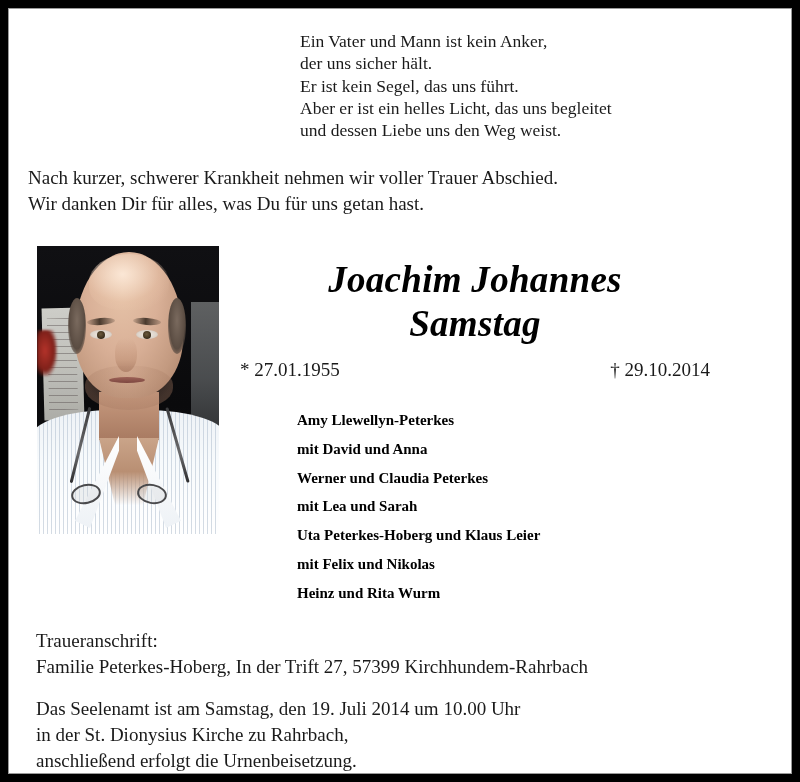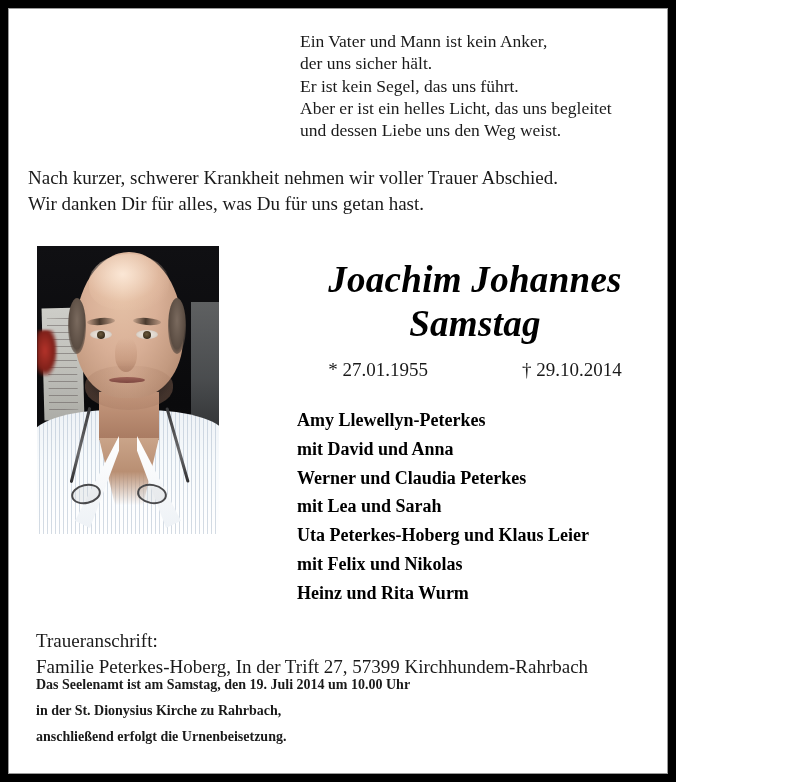--- a/index.html
+++ b/index.html
@@ -2,21 +2,21 @@
 <html><head>
 <meta charset="utf-8">
 <style>
   html, body {
     margin: 0;
     padding: 0;
     background: #ffffff;
   }
   #page {
     position: relative;
-    width: 676px;
+    width: 800px;
     height: 782px;
     background: #ffffff;
     box-sizing: border-box;
     border: 8px solid #000000;
     overflow: hidden;
     font-family: "Liberation Serif", "DejaVu Serif", serif;
     color: #1a1a1a;
   }
   #inner-rule {
     position: absolute;
@@ -294,35 +294,35 @@
     letter-spacing: .3px;
     color: #000000;
     white-space: nowrap;
   }
   .dates {
     position: absolute;
     left: 232px;
     top: 350px;
     width: 470px;
     display: flex;
-    justify-content: center;
+    justify-content: space-between;
     gap: 94px;
     font-size: 19px;
     line-height: 24px;
     color: #1a1a1a;
   }
   .dates span { white-space: nowrap; }
 
   
   .survivors {
     position: absolute;
     left: 289px;
     top: 398px;
     font-weight: bold;
-    font-size: 18px;
+    font-size: 15px;
     line-height: 28.8px;
     color: #000000;
     white-space: nowrap;
   }
   .survivors .ln { display: block; }
 
   
   .address {
     position: absolute;
     left: 28px;
@@ -330,25 +330,24 @@
     font-size: 19px;
     line-height: 26px;
     white-space: nowrap;
   }
   .address .ln { display: block; }
 
   
   .service {
     position: absolute;
     left: 28px;
-    top: 664px;
-    font-size: 14px;
+    top: 688px;
+    font-size: 19px;
     line-height: 26px;
     white-space: nowrap;
-    font-weight: bold;
   }
   .service .ln { display: block; }
 </style>
 </head>
 <body>
 
 <div id="page">
   <div id="inner-rule"></div>
 
   <div id="content">

